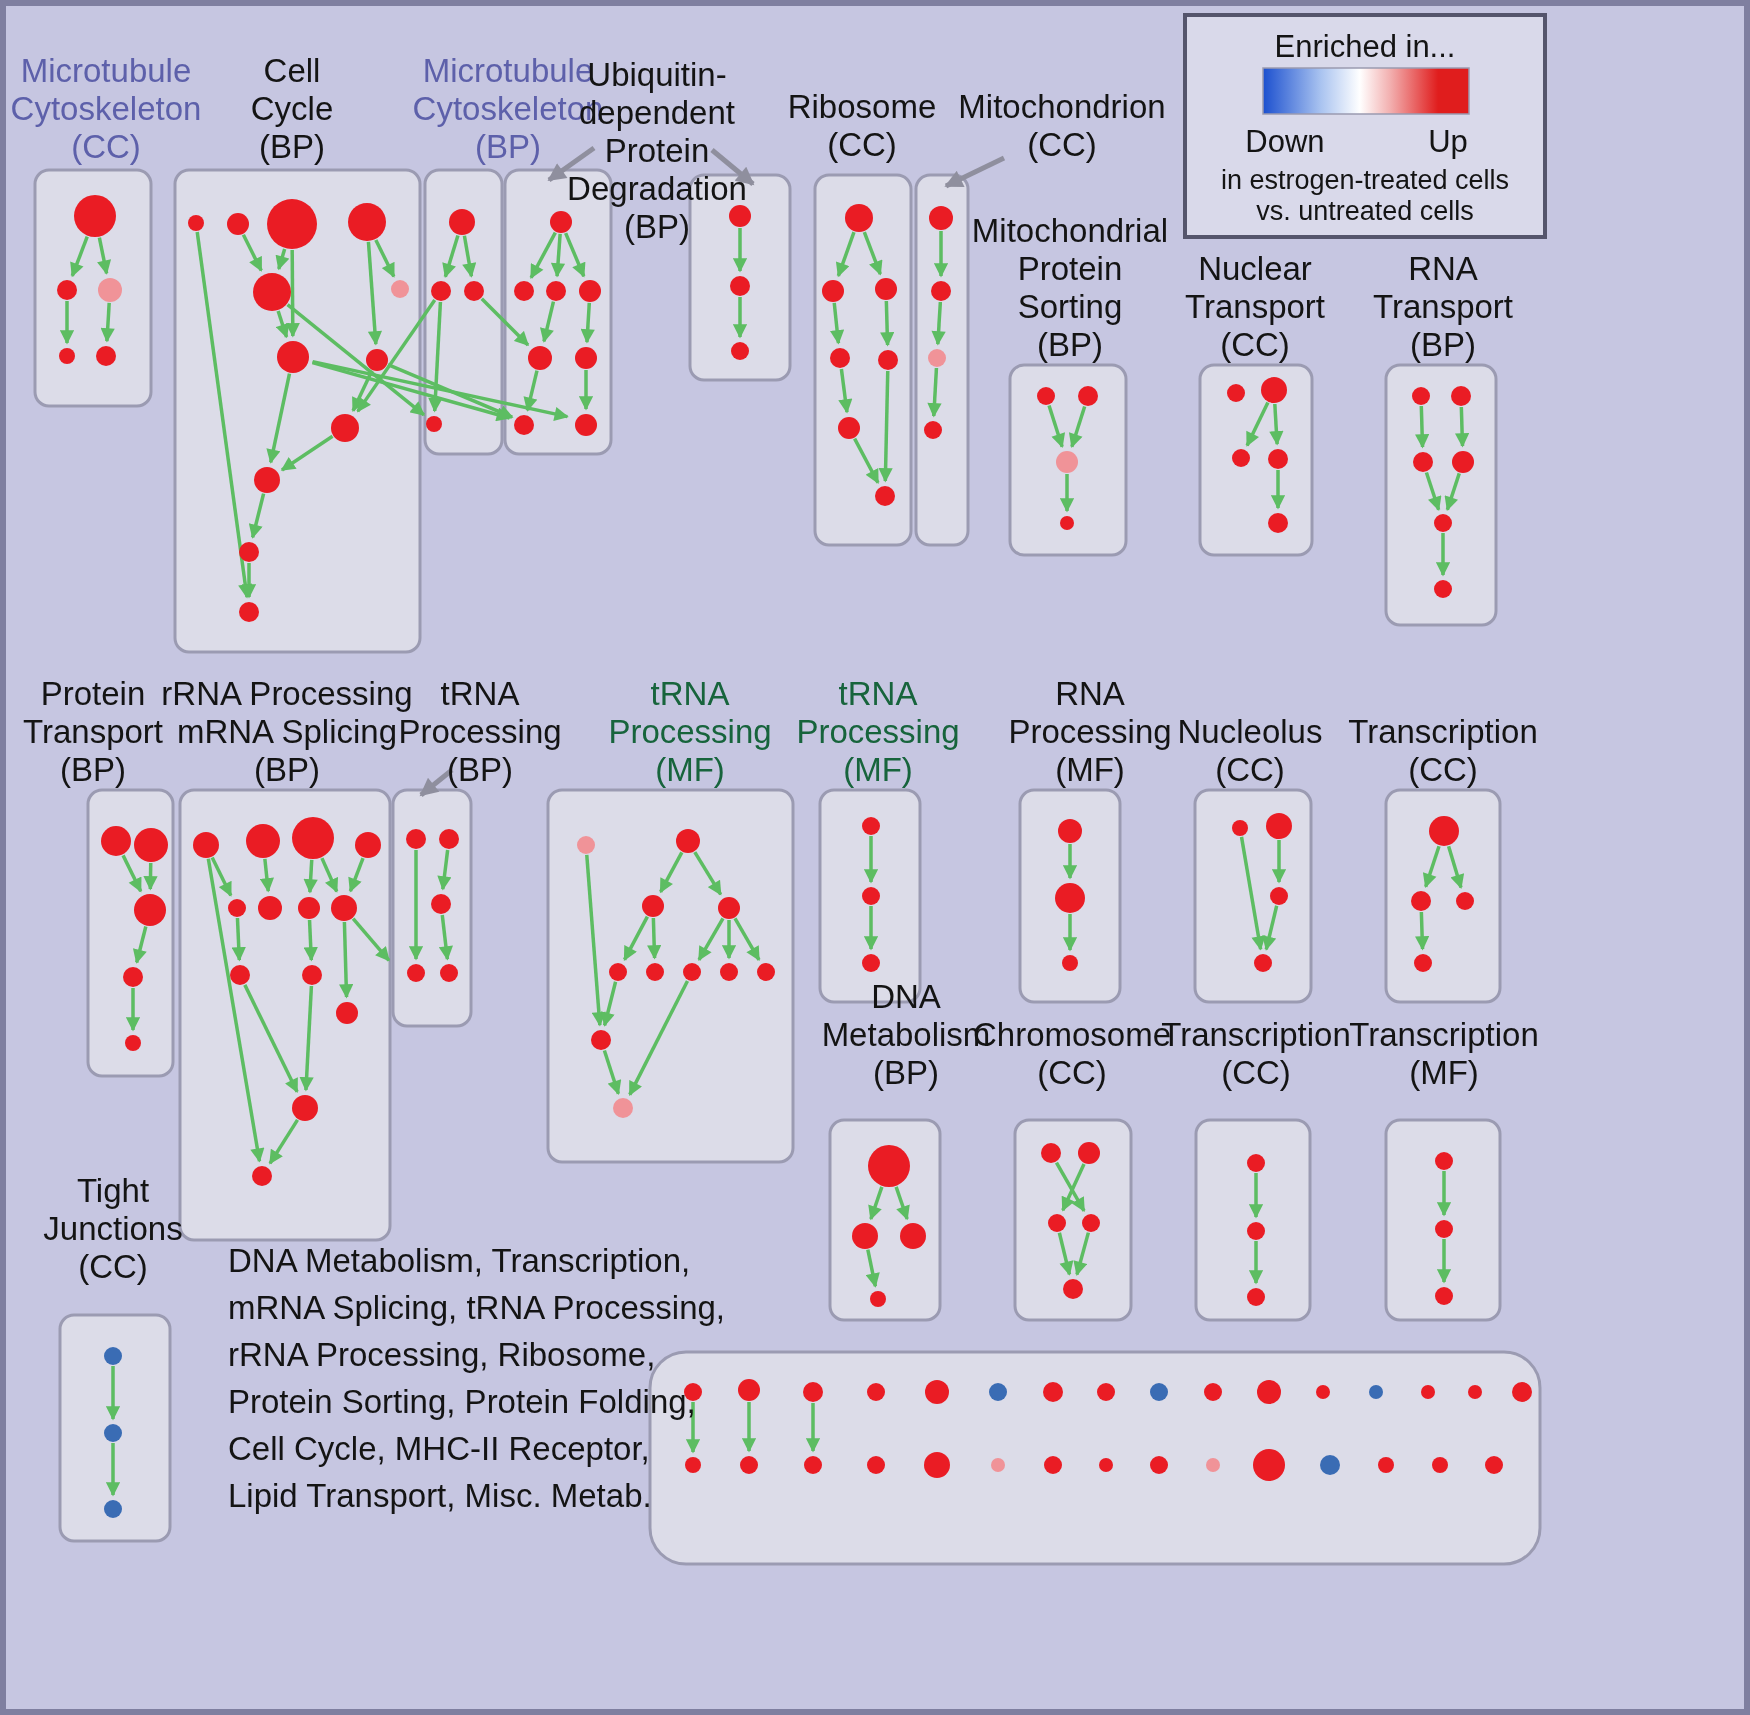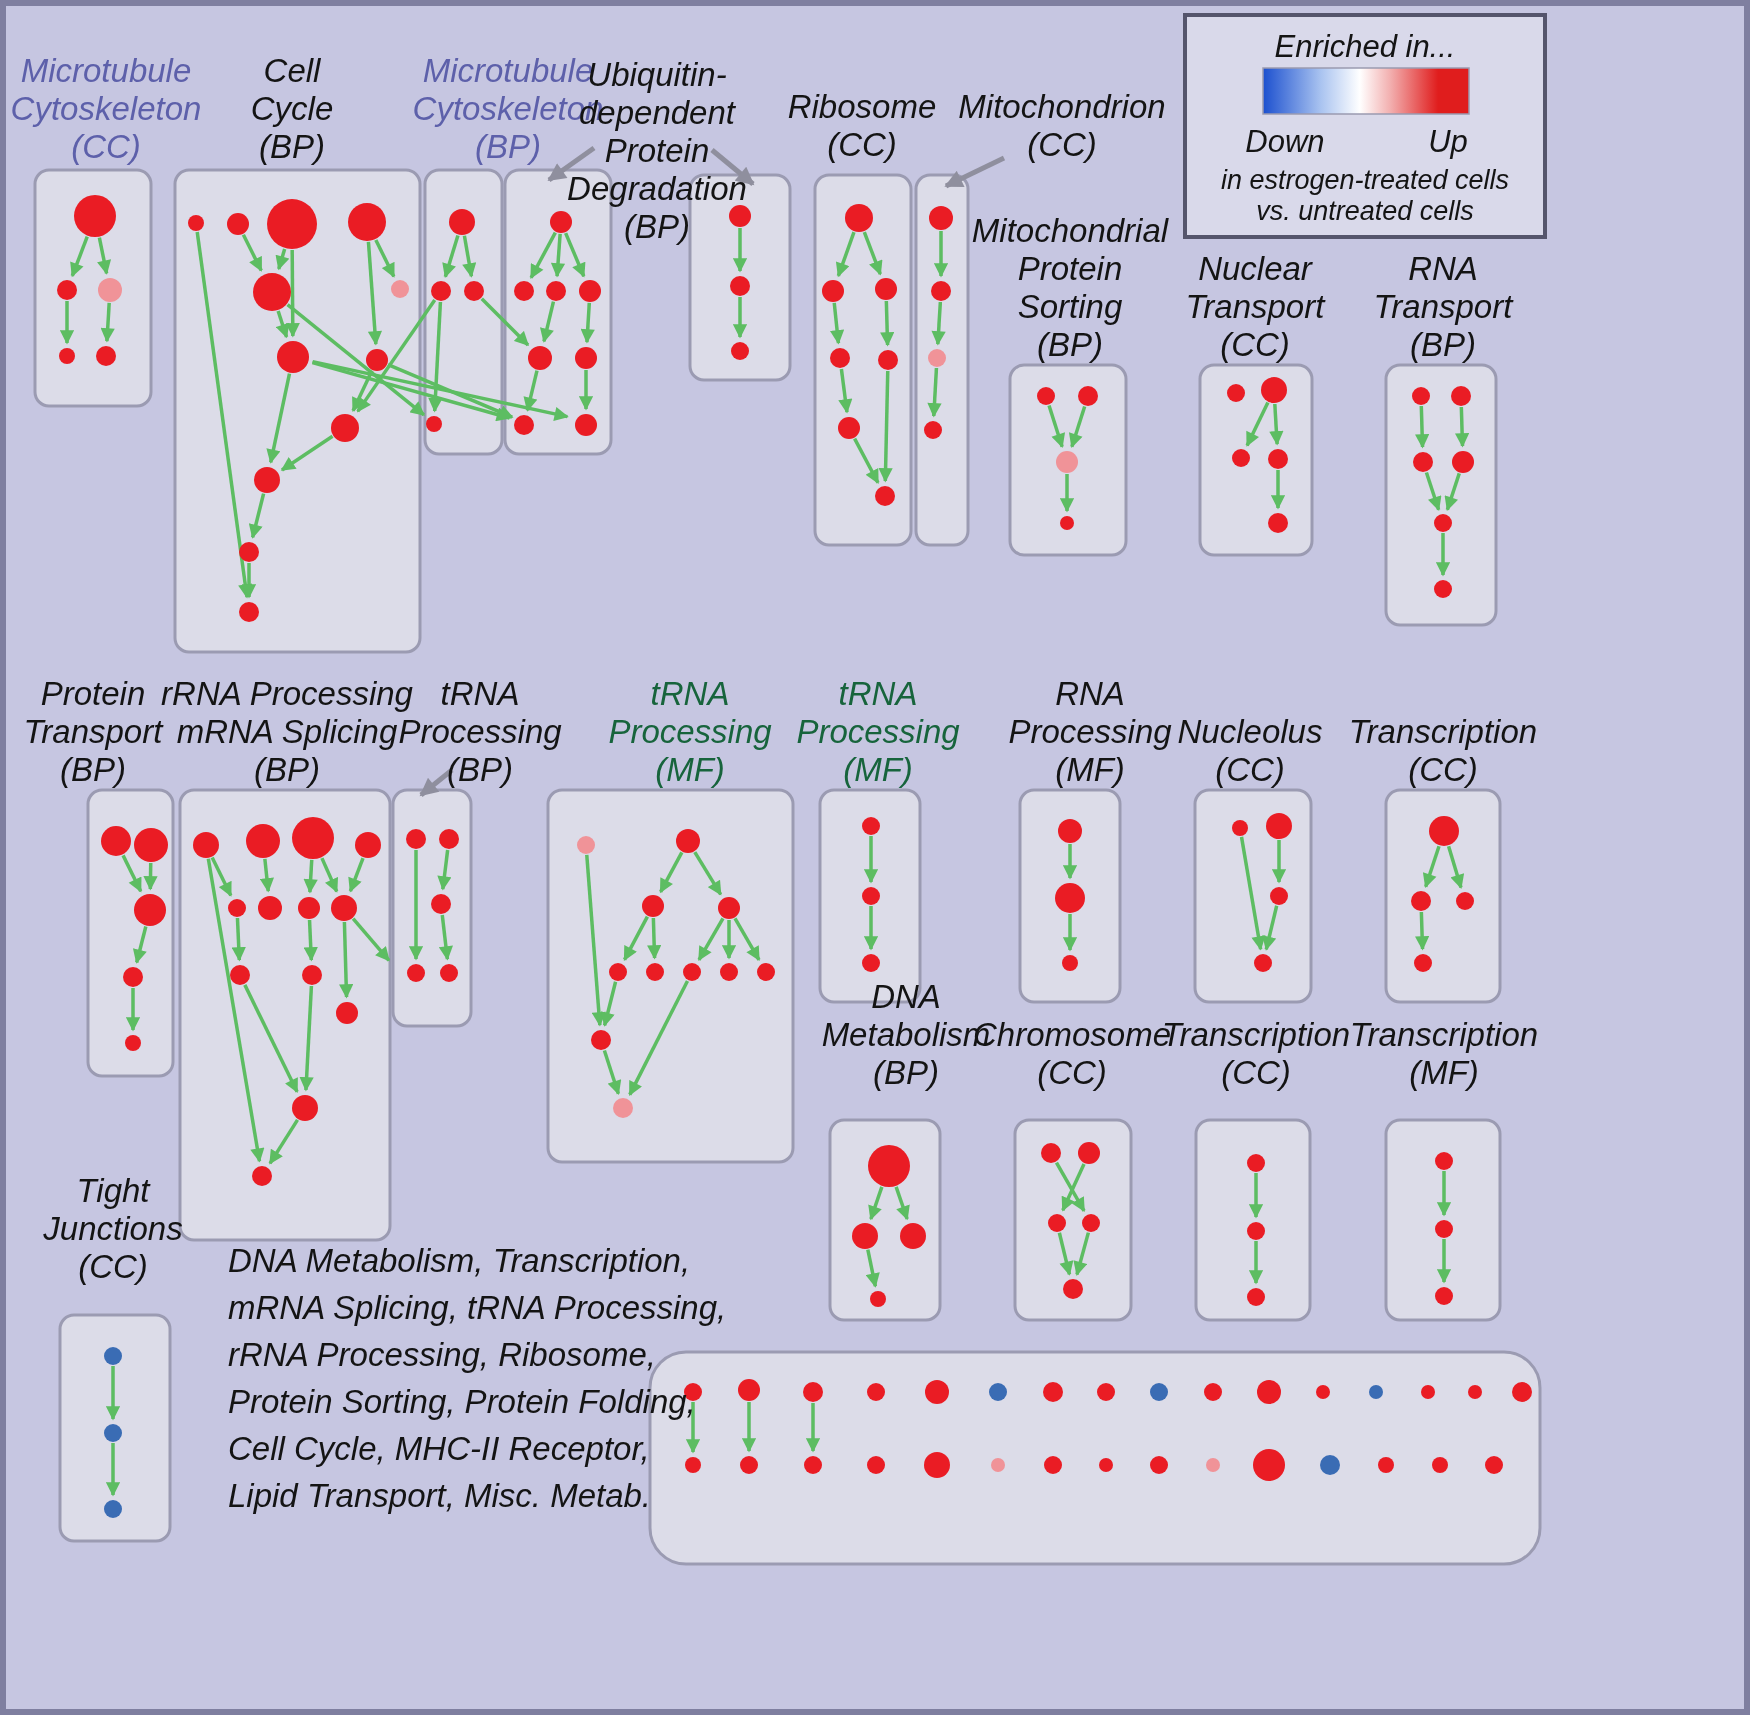--- a/index.html
+++ b/index.html
@@ -1,16 +1,16 @@
 <!DOCTYPE html>
 <html><head>
 <meta charset="utf-8">
 <style>
   html,body{margin:0;padding:0;background:#9a9ab5;}
-  #fig{width:1474px;height:1715px;position:relative;font-style:italic;}
+  #fig{width:1474px;height:1715px;position:relative;}
   svg{display:block;}
   text,tspan{font-family:"Liberation Sans","DejaVu Sans",sans-serif;}
 </style>
 </head>
 <body>
 
 <div id="fig">
     <svg viewBox="0 0 1750 1715" width="1750" height="1715">
       <defs>
         <marker id="ag" viewBox="0 0 10 10" refX="9" refY="5" markerWidth="15" markerHeight="14.25" orient="auto" markerUnits="userSpaceOnUse">

